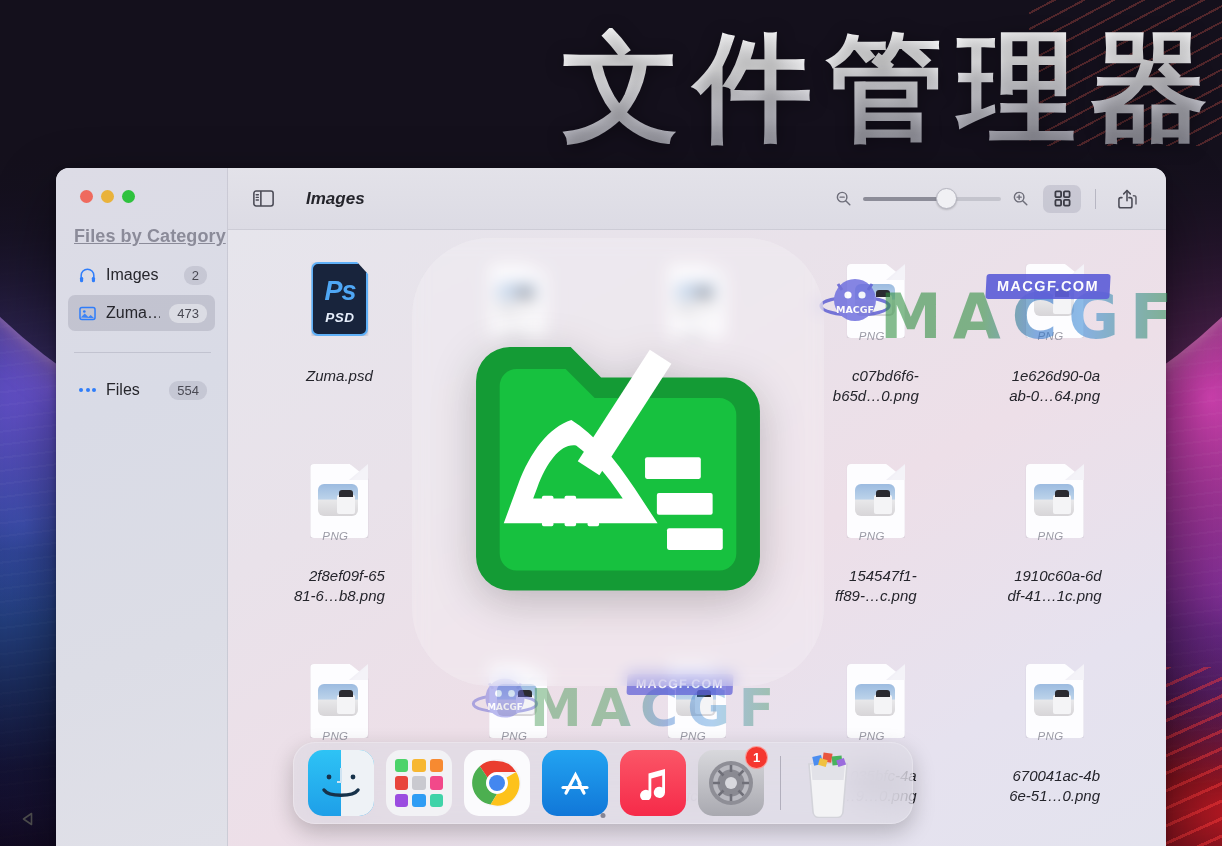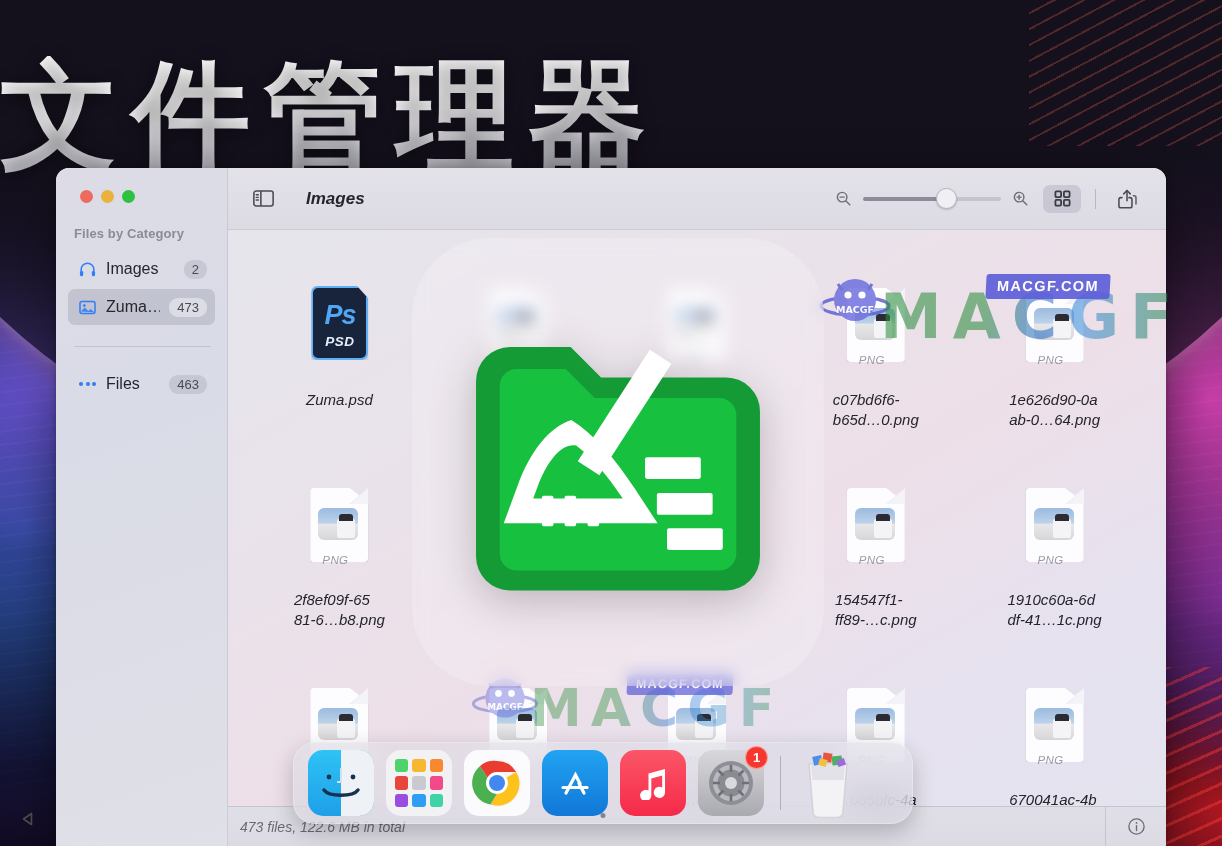--- a/index.html
+++ b/index.html
@@ -48,22 +48,22 @@
   .bg-red-lines-tr {
     position: absolute; right: -3%; top: -4%; width: 230px; height: 180px;
     background: repeating-linear-gradient(-28deg,
       rgba(225,90,80,0.30) 0px, rgba(225,90,80,0.30) 2px,
       rgba(0,0,0,0) 2px, rgba(0,0,0,0) 14px);
     filter: blur(.5px);
   }
 
   
   #hero-title {
-    position: absolute; left: 0; right: 0; top: 56px;
-    text-align: left;
+    position: absolute; left: 0; right: 0; top: 28px;
+    text-align: right;
     font-size: 118px; line-height: 1.0; font-weight: 700;
     letter-spacing: 14px;
     background: linear-gradient(178deg, #ffffff 0%, #fbfbfd 42%, #c9c9d2 72%, #8d8d98 100%);
     -webkit-background-clip: text; background-clip: text;
     color: transparent; -webkit-text-fill-color: transparent;
     text-shadow: 0 3px 18px rgba(0,0,0,0.35);
     font-family: "DejaVu Sans", "Liberation Sans", sans-serif;
     user-select: none;
   }
 
@@ -85,22 +85,22 @@
     padding: 0; display: flex; flex-direction: column;
     border-right: 1px solid rgba(120,120,140,0.18);
   }
   #traffic-lights { display: flex; gap: 8px; padding: 22px 0 0 24px; }
   .light { width: 13px; height: 13px; border-radius: 50%; }
   .light.red { background: #ef6a5e; }
   .light.yellow { background: #e9b23b; }
   .light.green { background: #2fc23e; }
 
   .sidebar-section-title {
-    font-size: 13px; color: #8b8b99; font-weight: 600;
-    padding: 23px 0 9px 18px; letter-spacing: .1px;
+    font-size: 18px; color: #8b8b99; font-weight: 600;
+    padding: 23px 0 9px 18px; letter-spacing: .1px; text-decoration: underline;
   }
   .sidebar-item {
     display: flex; align-items: center; gap: 9px;
     height: 36px; margin: 1px 12px; padding: 0 8px 0 10px;
     border-radius: 7px; cursor: default;
   }
   .sidebar-item.selected { background: rgba(150,150,168,0.34); }
   .si-icon { width: 19px; height: 19px; flex: none; display: flex; align-items: center; justify-content: center; color: #2f7dfa; }
   .si-label { font-size: 16px; color: #26262c; flex: 1; white-space: nowrap; overflow: hidden; }
   .si-count {
@@ -148,23 +148,23 @@
     flex: 1; position: relative; min-height: 0; overflow: hidden;
     background: linear-gradient(150deg, #e6e5ec 0%, #e9e2ea 30%, #eddfe8 55%, #e6e2ef 80%, #e3e3ee 100%);
     padding: 26px 22px 0 22px;
     display: grid;
     grid-template-columns: repeat(5, 1fr);
     grid-auto-rows: 200px;
     align-content: start;
     justify-items: center;
   }
   .file-cell { width: 100%; display: flex; flex-direction: column; align-items: center; padding-top: 6px; }
-  .file-icon { width: 74px; height: 92px; position: relative; margin-bottom: 12px; margin-top: 24px; }
+  .file-icon { width: 74px; height: 92px; position: relative; margin-bottom: 12px; }
   .file-name {
-    font-size: 15px; color: #24242b; text-align: left; line-height: 1.32;
+    font-size: 15px; color: #24242b; text-align: right; line-height: 1.32;
     max-width: 134px; word-break: break-all;
   }
 
   
   .png-doc {
     position: absolute; left: 8px; top: 2px; width: 58px; height: 74px;
     background: #fdfdff; border-radius: 4px;
     box-shadow: 0 1px 3px rgba(60,50,80,0.22);
     clip-path: polygon(0 0, 68% 0, 100% 20%, 100% 100%, 0 100%);
   }
@@ -351,21 +351,21 @@
 
         <div class="sidebar-item">
           <span class="si-icon">
             <span class="dots-icon">
                 <i></i>
                 <i></i>
                 <i></i>
               </span>
           </span>
           <span class="si-label">Files</span>
-          <span class="si-count">463</span>
+          <span class="si-count">554</span>
         </div>
       </div>
 
       <div id="main-panel">
 
         <div id="toolbar">
           <div class="tb-icon-btn">
             <svg width="21" height="17" viewBox="0 0 24 19" fill="none" stroke="currentColor" stroke-width="1.8">
               <rect x="1" y="1" width="22" height="17" rx="2.6"></rect>
               <line x1="9" y1="1" x2="9" y2="18"></line>
@@ -576,31 +576,20 @@
                 <div class="png-fold"></div>
                 <div class="png-thumb">
                   <span class="cam"></span>
                 </div>
                 <div class="png-label">PNG</div>
               </div>
               <div class="file-name">670041ac-4b<br>6e-51…0.png</div>
             </div>
           </div>
 
-        <div id="status-bar">
-          <div id="status-text">473 files, 122.6 MB in total</div>
-          <div id="info-divider"></div>
-          <div id="info-btn">
-            <svg width="19" height="19" viewBox="0 0 20 20" fill="none" stroke="currentColor" stroke-width="1.4">
-              <circle cx="10" cy="10" r="8"></circle>
-              <circle cx="10" cy="6.2" r=".95" fill="currentColor" stroke="none"></circle>
-              <path d="M10 9v5.2" stroke-linecap="round"></path>
-            </svg>
-          </div>
-        </div>
       </div>
     </div>
   </div>
 
   <div class="wm" id="wm-planet">
     <svg width="74" height="58" viewBox="0 0 74 58">
       <ellipse cx="37" cy="34" rx="34" ry="9" fill="none" stroke="#5b5bd2" stroke-width="3.2"></ellipse>
       <circle cx="37" cy="28" r="21" fill="#6b6bdd"></circle>
       <circle cx="30" cy="23" r="3.6" fill="#fff"></circle>
         <circle cx="44" cy="23" r="3.6" fill="#fff"></circle>

